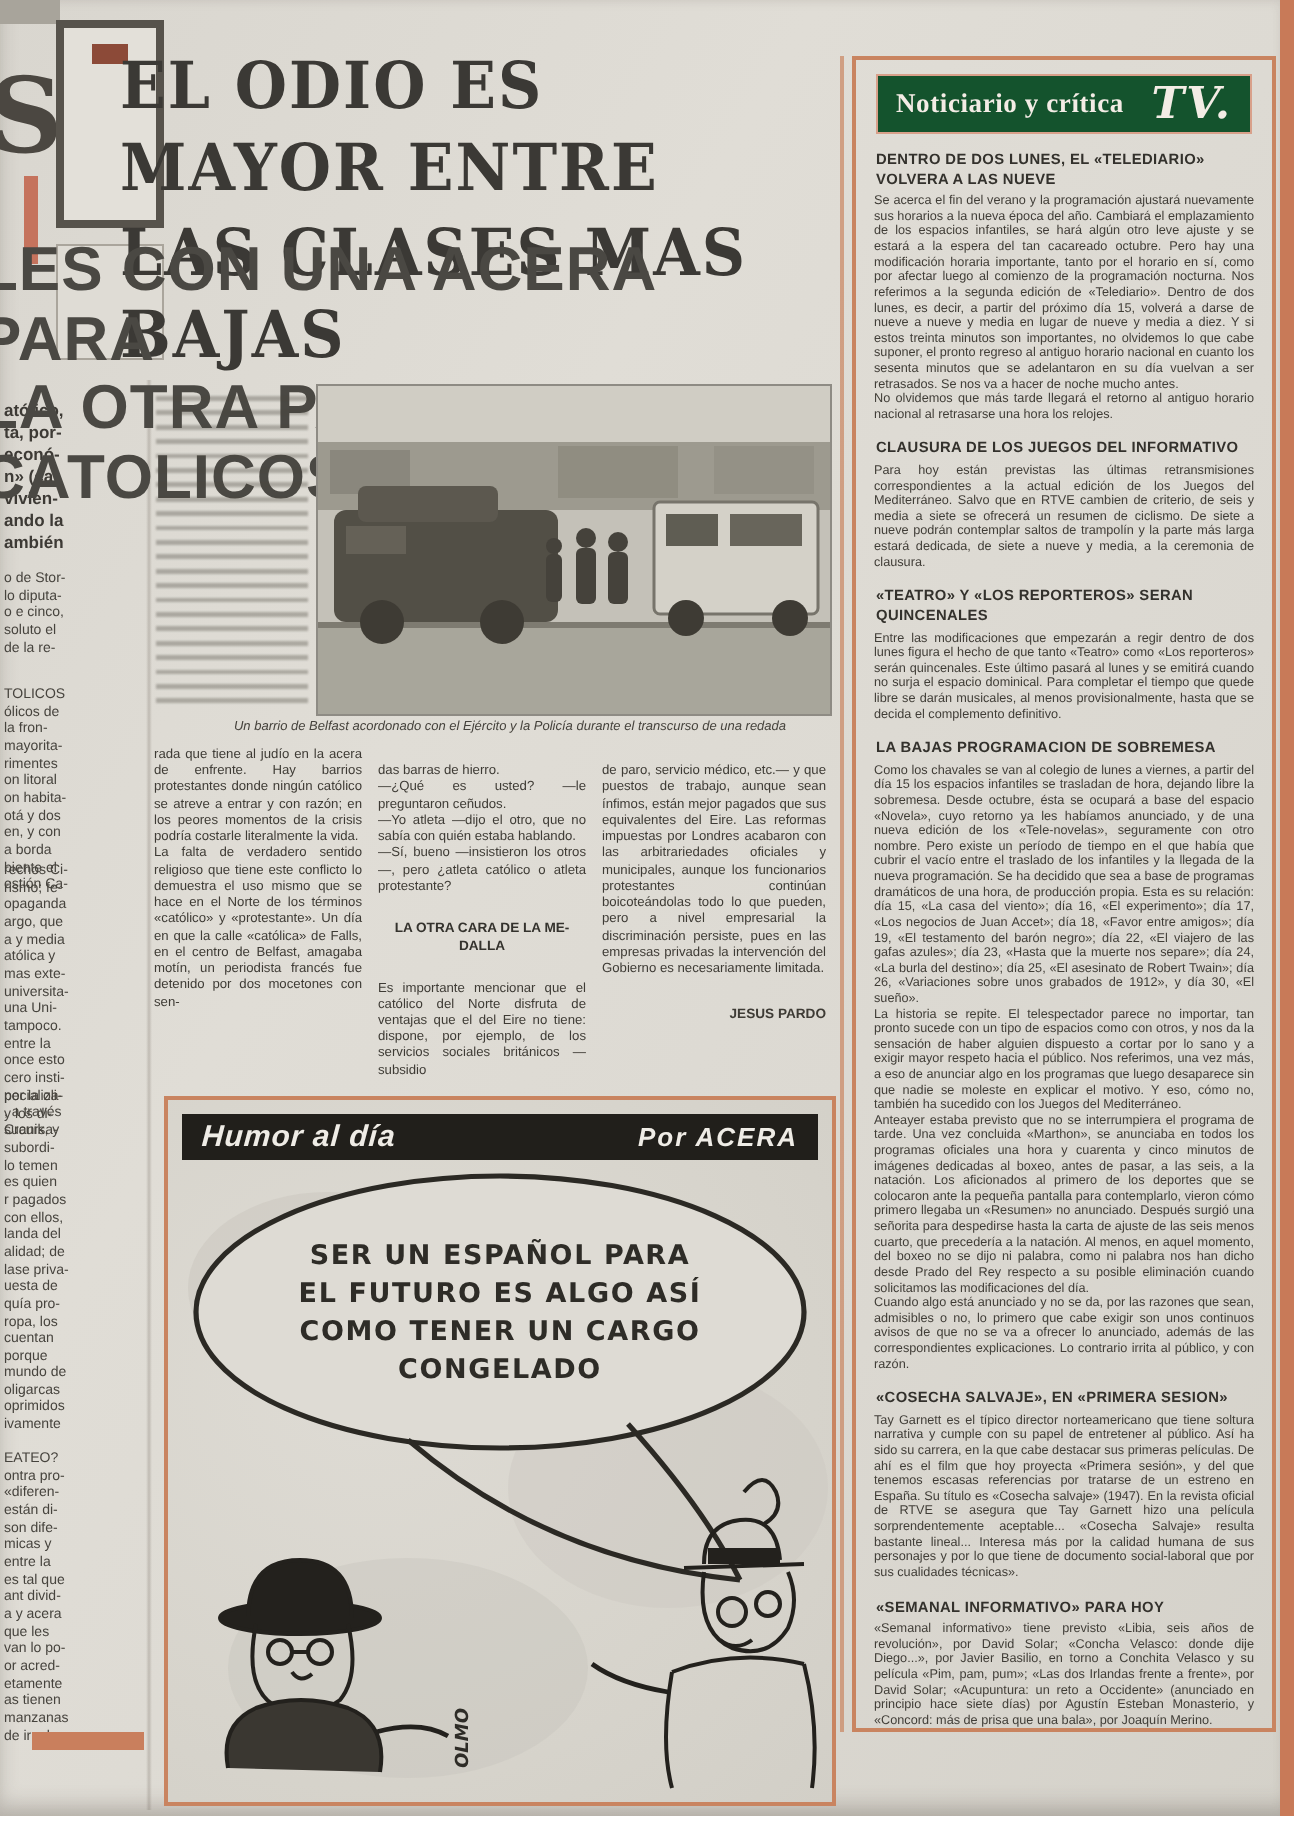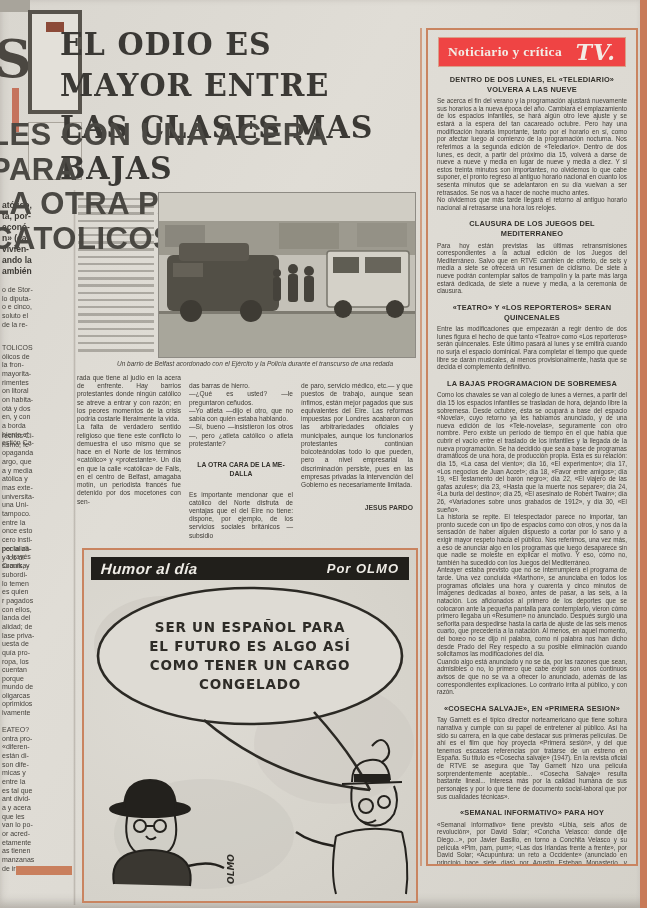--- a/index.html
+++ b/index.html
@@ -48,26 +48,26 @@
     text-align:justify;text-align-last:left;white-space:pre-line;}
   .col1{left:77px;width:104px;}
   .col2{left:189px;width:104px;}
   .col3{left:301px;width:112px;}
   .subhead{font-weight:bold;text-align:center;text-align-last:center;white-space:pre-line;
     margin:5px 0 4px;font-size:6.8px;color:#34322d;}
   .byline{font-weight:bold;text-align:right;text-align-last:right;margin-top:6px;font-size:6.8px;}
   
   .tv-frame{position:absolute;left:426px;top:28px;width:212px;height:838px;
     border:2px solid #c98460;box-sizing:border-box;overflow:hidden;}
-  .tv-banner{margin:7px auto 0;width:188px;height:30px;background:#ef4444;border:1px solid #d8a08a;
+  .tv-banner{margin:7px auto 0;width:188px;height:30px;background:#14532d;border:1px solid #d8a08a;
     display:flex;align-items:center;justify-content:space-between;padding:0 9px;box-sizing:border-box;
     color:#f3ece5;}
   .tv-banner .t1{font-family:"Liberation Serif",serif;font-size:13.5px;font-weight:600;letter-spacing:.3px;}
   .tv-banner .t2{font-family:"DejaVu Serif",serif;font-size:22px;font-weight:bold;letter-spacing:1px;font-style:italic;}
-  .tv-heading{font-weight:bold;font-size:7.4px;line-height:1.3;text-align:center;color:#33312c;
+  .tv-heading{font-weight:bold;font-size:7.4px;line-height:1.3;color:#33312c;
     margin:8px 10px 3px;letter-spacing:.2px;}
   .tv-body{font-size:6.35px;line-height:1.2;color:#403d37;text-align:justify;text-align-last:left;
     margin:0 9px;white-space:pre-line;}
   
   .humor-box{position:absolute;left:82px;top:548px;width:336px;height:355px;
     border:2px solid #c98460;box-sizing:border-box;background:
     radial-gradient(ellipse at 30% 40%, #dedbd4 0%, #d7d4cc 60%, #d2cfc7 100%);overflow:hidden;}
   .humor-bar{position:absolute;left:7px;top:7px;width:318px;height:23px;background:#211f1b;
     display:flex;align-items:center;justify-content:space-between;padding:0 10px;box-sizing:border-box;}
   .humor-title{color:#efece6;font-weight:bold;font-size:15px;font-style:italic;
@@ -234,40 +234,40 @@
   </div>
 
   <div class="tv-frame">
     <div class="tv-banner">
       <span class="t1">Noticiario y crítica</span>
       <span class="t2">TV.</span>
     </div>
     <div class="tv-heading">DENTRO DE DOS LUNES, EL «TELEDIARIO» VOLVERA A LAS NUEVE</div>
     <div class="tv-body">Se acerca el fin del verano y la programación ajustará nuevamente sus horarios a la nueva época del año. Cambiará el emplazamiento de los espacios infantiles, se hará algún otro leve ajuste y se estará a la espera del tan cacareado octubre. Pero hay una modificación horaria importante, tanto por el horario en sí, como por afectar luego al comienzo de la programación nocturna. Nos referimos a la segunda edición de «Telediario». Dentro de dos lunes, es decir, a partir del próximo día 15, volverá a darse de nueve a nueve y media en lugar de nueve y media a diez. Y si estos treinta minutos son importantes, no olvidemos lo que cabe suponer, el pronto regreso al antiguo horario nacional en cuanto los sesenta minutos que se adelantaron en su día vuelvan a ser retrasados. Se nos va a hacer de noche mucho antes.
 No olvidemos que más tarde llegará el retorno al antiguo horario nacional al retrasarse una hora los relojes.</div>
-    <div class="tv-heading">CLAUSURA DE LOS JUEGOS DEL MEDITERRANEO</div>
+    <div class="tv-heading">CLAUSURA DE LOS JUEGOS DEL INFORMATIVO</div>
     <div class="tv-body">Para hoy están previstas las últimas retransmisiones correspondientes a la actual edición de los Juegos del Mediterráneo. Salvo que en RTVE cambien de criterio, de seis y media a siete se ofrecerá un resumen de ciclismo. De siete a nueve podrán contemplar saltos de trampolín y la parte más larga estará dedicada, de siete a nueve y media, a la ceremonia de clausura.</div>
     <div class="tv-heading">«TEATRO» Y «LOS REPORTEROS» SERAN QUINCENALES</div>
     <div class="tv-body">Entre las modificaciones que empezarán a regir dentro de dos lunes figura el hecho de que tanto «Teatro» como «Los reporteros» serán quincenales. Este último pasará al lunes y se emitirá cuando no surja el espacio dominical. Para completar el tiempo que quede libre se darán musicales, al menos provisionalmente, hasta que se decida el complemento definitivo.</div>
     <div class="tv-heading">LA BAJAS PROGRAMACION DE SOBREMESA</div>
     <div class="tv-body">Como los chavales se van al colegio de lunes a viernes, a partir del día 15 los espacios infantiles se trasladan de hora, dejando libre la sobremesa. Desde octubre, ésta se ocupará a base del espacio «Novela», cuyo retorno ya les habíamos anunciado, y de una nueva edición de los «Tele-novelas», seguramente con otro nombre. Pero existe un período de tiempo en el que había que cubrir el vacío entre el traslado de los infantiles y la llegada de la nueva programación. Se ha decidido que sea a base de programas dramáticos de una hora, de producción propia. Esta es su relación: día 15, «La casa del viento»; día 16, «El experimento»; día 17, «Los negocios de Juan Accet»; día 18, «Favor entre amigos»; día 19, «El testamento del barón negro»; día 22, «El viajero de las gafas azules»; día 23, «Hasta que la muerte nos separe»; día 24, «La burla del destino»; día 25, «El asesinato de Robert Twain»; día 26, «Variaciones sobre unos grabados de 1912», y día 30, «El sueño».</div>
     <div class="tv-body">La historia se repite. El telespectador parece no importar, tan pronto sucede con un tipo de espacios como con otros, y nos da la sensación de haber alguien dispuesto a cortar por lo sano y a exigir mayor respeto hacia el público. Nos referimos, una vez más, a eso de anunciar algo en los programas que luego desaparece sin que nadie se moleste en explicar el motivo. Y eso, cómo no, también ha sucedido con los Juegos del Mediterráneo.
 Anteayer estaba previsto que no se interrumpiera el programa de tarde. Una vez concluida «Marthon», se anunciaba en todos los programas oficiales una hora y cuarenta y cinco minutos de imágenes dedicadas al boxeo, antes de pasar, a las seis, a la natación. Los aficionados al primero de los deportes que se colocaron ante la pequeña pantalla para contemplarlo, vieron cómo primero llegaba un «Resumen» no anunciado. Después surgió una señorita para despedirse hasta la carta de ajuste de las seis menos cuarto, que precedería a la natación. Al menos, en aquel momento, del boxeo no se dijo ni palabra, como ni palabra nos han dicho desde Prado del Rey respecto a su posible eliminación cuando solicitamos las modificaciones del día.
 Cuando algo está anunciado y no se da, por las razones que sean, admisibles o no, lo primero que cabe exigir son unos continuos avisos de que no se va a ofrecer lo anunciado, además de las correspondientes explicaciones. Lo contrario irrita al público, y con razón.</div>
     <div class="tv-heading">«COSECHA SALVAJE», EN «PRIMERA SESION»</div>
     <div class="tv-body">Tay Garnett es el típico director norteamericano que tiene soltura narrativa y cumple con su papel de entretener al público. Así ha sido su carrera, en la que cabe destacar sus primeras películas. De ahí es el film que hoy proyecta «Primera sesión», y del que tenemos escasas referencias por tratarse de un estreno en España. Su título es «Cosecha salvaje» (1947). En la revista oficial de RTVE se asegura que Tay Garnett hizo una película sorprendentemente aceptable... «Cosecha Salvaje» resulta bastante lineal... Interesa más por la calidad humana de sus personajes y por lo que tiene de documento social-laboral que por sus cualidades técnicas».</div>
     <div class="tv-heading">«SEMANAL INFORMATIVO» PARA HOY</div>
     <div class="tv-body">«Semanal informativo» tiene previsto «Libia, seis años de revolución», por David Solar; «Concha Velasco: donde dije Diego...», por Javier Basilio, en torno a Conchita Velasco y su película «Pim, pam, pum»; «Las dos Irlandas frente a frente», por David Solar; «Acupuntura: un reto a Occidente» (anunciado en principio hace siete días) por Agustín Esteban Monasterio, y «Concord: más de prisa que una bala», por Joaquín Merino.</div>
 
   </div>
 
   <div class="humor-box">
     <div class="humor-bar">
       <span class="humor-title">Humor al día</span>
-      <span class="humor-by">Por OLMO</span>
+      <span class="humor-by">Por ACERA</span>
     </div>
     <div class="cartoon">
       <svg width="332" height="317" viewBox="0 0 332 317">
 
         <ellipse cx="80" cy="60" rx="70" ry="48" fill="#c9c6be" opacity=".5"></ellipse>
         <ellipse cx="250" cy="160" rx="80" ry="60" fill="#cbc8c0" opacity=".45"></ellipse>
         <ellipse cx="120" cy="250" rx="90" ry="55" fill="#c6c3bb" opacity=".4"></ellipse>
 
         <ellipse cx="166" cy="72" rx="152" ry="68" fill="#dedbd4" stroke="#2b2924" stroke-width="2.6"></ellipse>
         <path d="M 120 136 Q 190 196 286 206" fill="none" stroke="#2b2924" stroke-width="2.6"></path>

